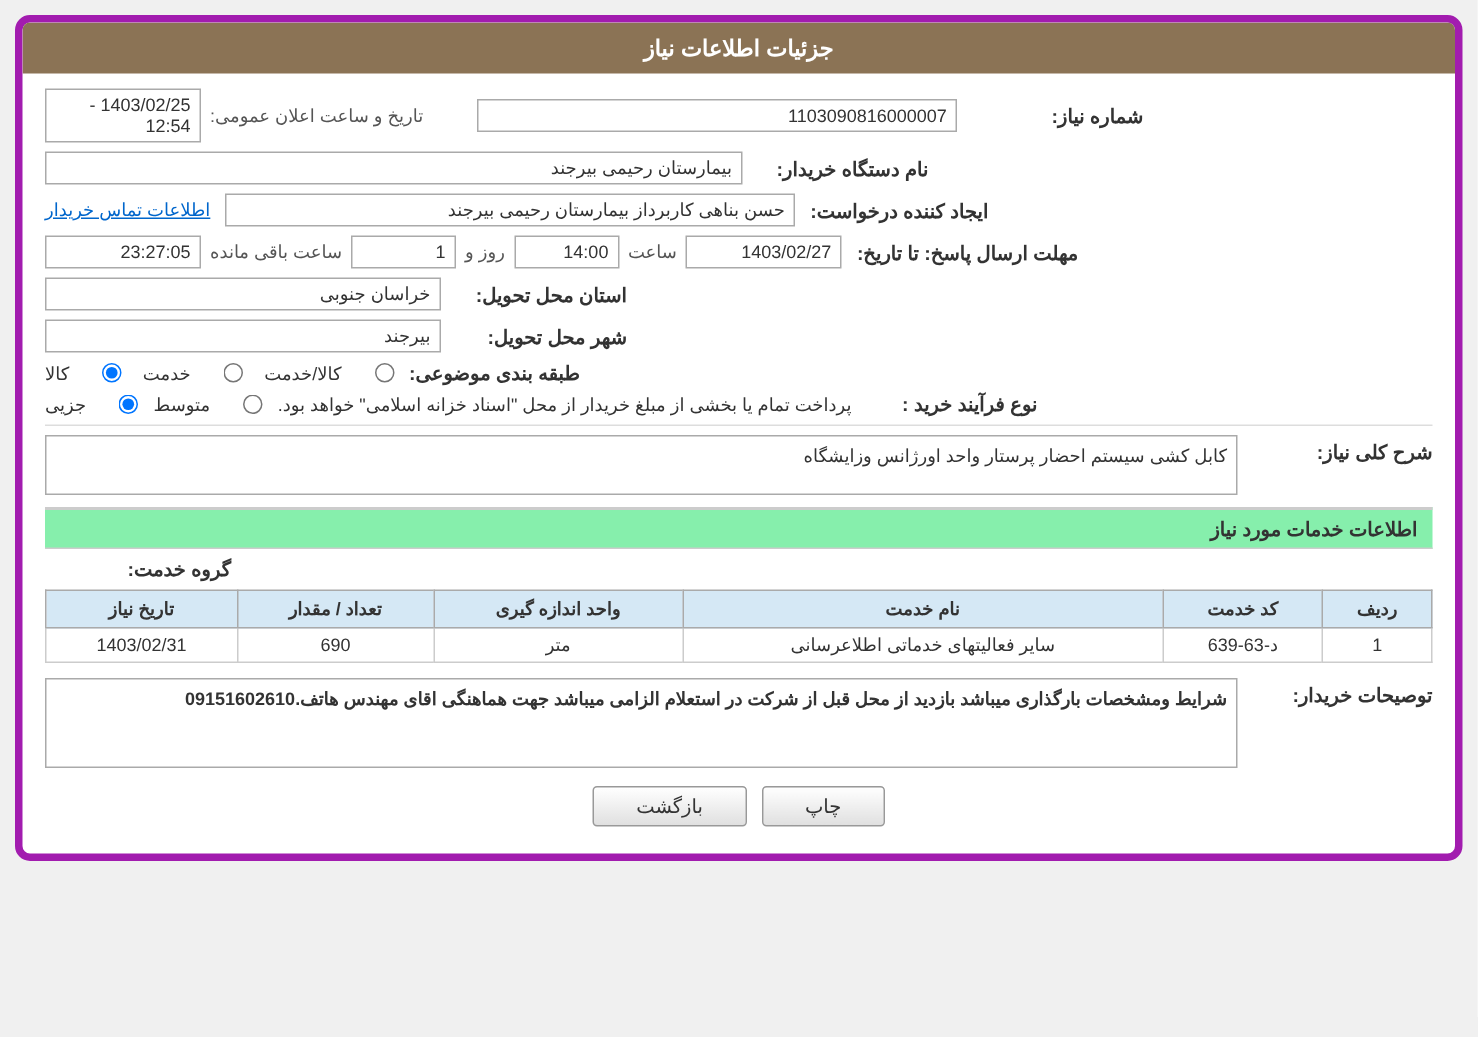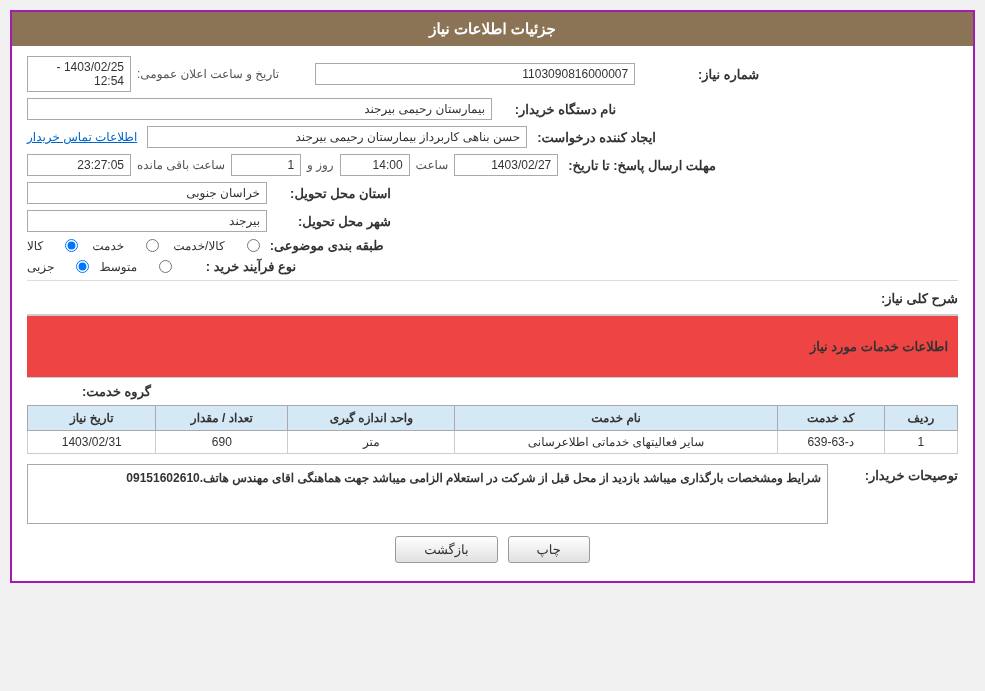--- a/index.html
+++ b/index.html
@@ -11,22 +11,22 @@
       color: #333;
     }
     .page-container {
       width: 985px;
       min-height: 691px;
       background: #f0f0f0;
       padding: 10px;
     }
     .main-card {
       background: #fff;
-      border: 2px solid #a21caf;
-      border-radius: 0;
+      border: 5px solid #a21caf;
+      border-radius: 10px;
       overflow: hidden;
     }
     .header-bar {
       background: #8B7355;
       color: #fff;
       text-align: center;
       padding: 8px 12px;
       font-size: 15px;
       font-weight: bold;
     }
@@ -53,21 +53,21 @@
       border: 1px solid #aaa;
       padding: 3px 6px;
       min-height: 22px;
       text-align: right;
       font-size: 12px;
     }
     .field-lg {
       width: 320px;
     }
     .field-md {
-      width: 240px;
+      width: 264px;
       padding-left: 29px;
     }
     .field-sm {
       width: 104px;
     }
     .field-xs {
       width: 70px;
     }
     .inline-label {
       color: #555;
@@ -75,24 +75,24 @@
       padding: 0 6px;
       white-space: nowrap;
     }
     .link-text {
       color: #0066cc;
       cursor: pointer;
       text-decoration: underline;
       font-size: 12px;
     }
     .section-title {
-      background: #ef4444;
+      background: #86efac;
       border-top: 2px solid #ccc;
       border-bottom: 1px solid #ccc;
-      padding: 23px 10px;
+      padding: 5px 10px;
       font-weight: bold;
       font-size: 13px;
       color: #333;
       margin: 8px 0 6px 0;
     }
     .radio-group {
       display: flex;
       align-items: center;
       gap: 14px;
       direction: rtl;
@@ -271,35 +271,39 @@
           <label class="radio-item">
             <input type="radio" name="category" checked="" style="">
             <span>کالا</span>
           </label>
         </div>
       </div>
 
       <div class="form-row">
         <span class="label">نوع فرآیند خرید :</span>
         <div class="process-row">
+          <span class="process-note">پرداخت تمام یا بخشی از مبلغ خریدار از محل "اسناد خزانه اسلامی" خواهد بود.</span>
           <label class="radio-item">
             <input type="radio" name="process" style="">
             <span>متوسط</span>
           </label>
           <label class="radio-item">
             <input type="radio" name="process" checked="" style="">
             <span>جزیی</span>
           </label>
         </div>
       </div>
 
       <hr class="divider">
 
       <div class="description-row">
         <span class="description-label">شرح کلی نیاز:</span>
+        <div class="desc-content">
+          <div class="description-box">کابل کشی سیستم احضار پرستار واحد اورژانس وزایشگاه</div>
+        </div>
       </div>
 
       <div class="section-title">اطلاعات خدمات مورد نیاز</div>
 
       <div class="form-row">
         <span class="label">گروه خدمت:</span>
       </div>
 
       <table class="data-table">
         <thead>

